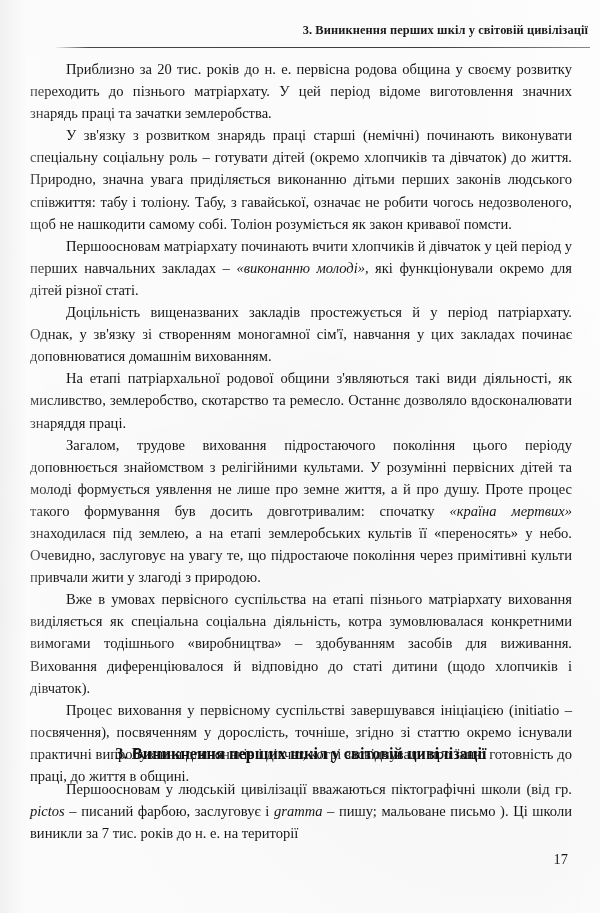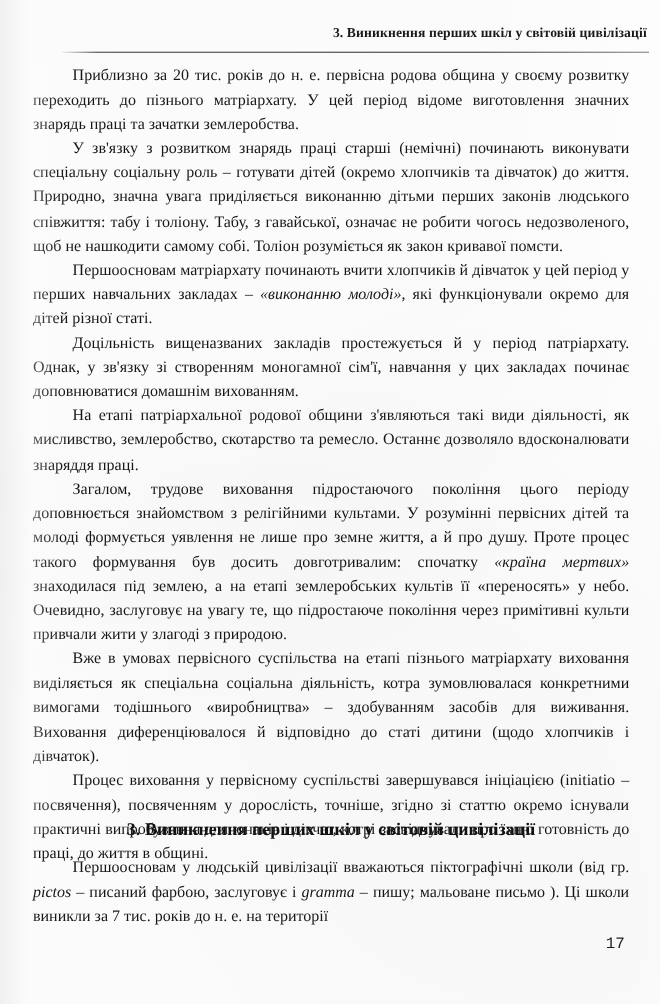--- a/index.html
+++ b/index.html
@@ -99,21 +99,20 @@
   }
   .post-heading p { margin: 0; text-indent: 36px; }
 
   
   .folio {
     position: absolute;
     right: 32px;
     top: 851px;
     font-size: 14.4px;
     color: #1a1a1a;
-    font-family: Liberation Mono, monospace;
   }
 
   
   .gutter-shade {
     position: absolute;
     top: 0; left: 0;
     width: 26px; height: 913px;
     background: linear-gradient(to right, rgba(0,0,0,0.045), rgba(0,0,0,0));
     pointer-events: none;
   }

